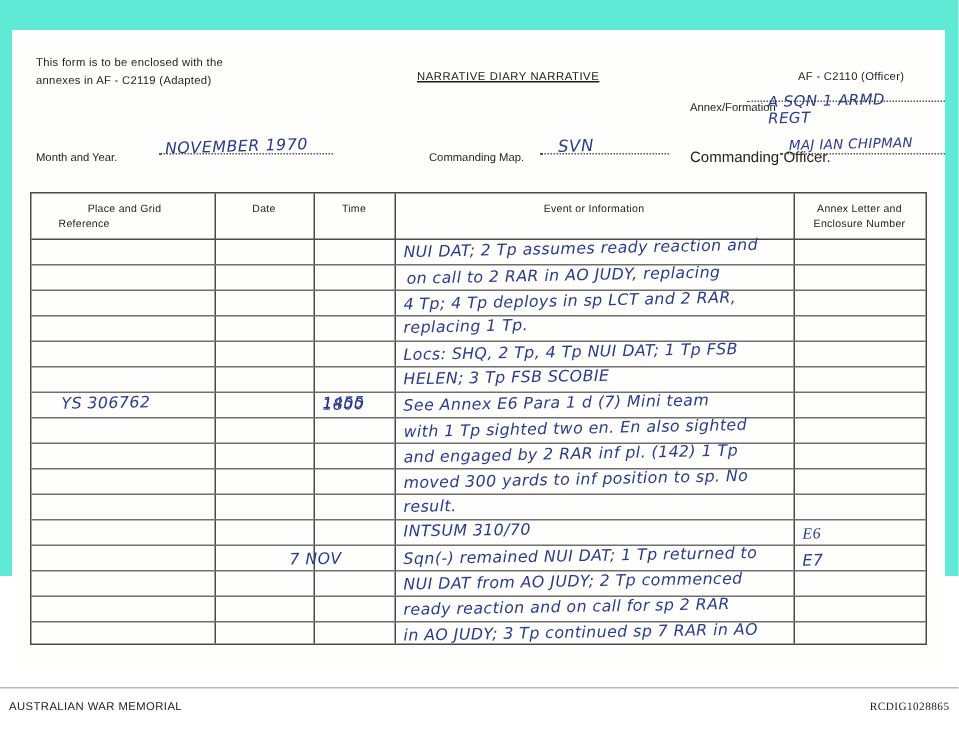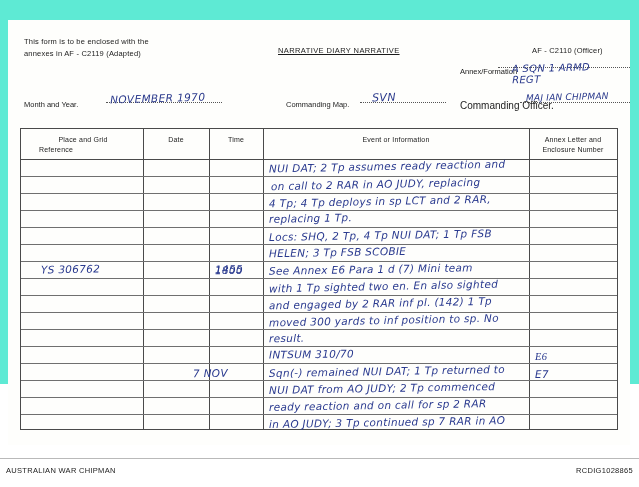--- a/index.html
+++ b/index.html
@@ -222,20 +222,21 @@
     color: #222;
     letter-spacing: 0.3px;
   }
   .footer-right {
     position: absolute;
     right: 6px;
     top: 466px;
     font-size: 7.5px;
     color: #222;
     letter-spacing: 0.3px;
+    font-family: Liberation Serif, serif;
   }
 </style>
 </head>
 <body>
 
 <div class="page">
   <div class="sheet">
 
     <div class="hdr">
       <div class="hdr-left">
@@ -335,15 +336,15 @@
       <div class="hw" style="left:248px; top:253px; transform:rotate(-1deg);">NUI DAT from AO JUDY; 2 Tp commenced</div>
 
       <div class="hw" style="left:248px; top:270px; transform:rotate(-1deg);">ready reaction and on call for sp 2 RAR</div>
 
       <div class="hw" style="left:248px; top:287px; transform:rotate(-1deg);">in AO JUDY; 3 Tp continued sp 7 RAR in AO</div>
 
     </div>
   </div>
 
   <div class="footer-rule"></div>
-  <div class="footer-left">AUSTRALIAN WAR CHIPMAN</div>
+  <div class="footer-left">AUSTRALIAN WAR MEMORIAL</div>
   <div class="footer-right">RCDIG1028865</div>
 </div>
 
 </body></html>

